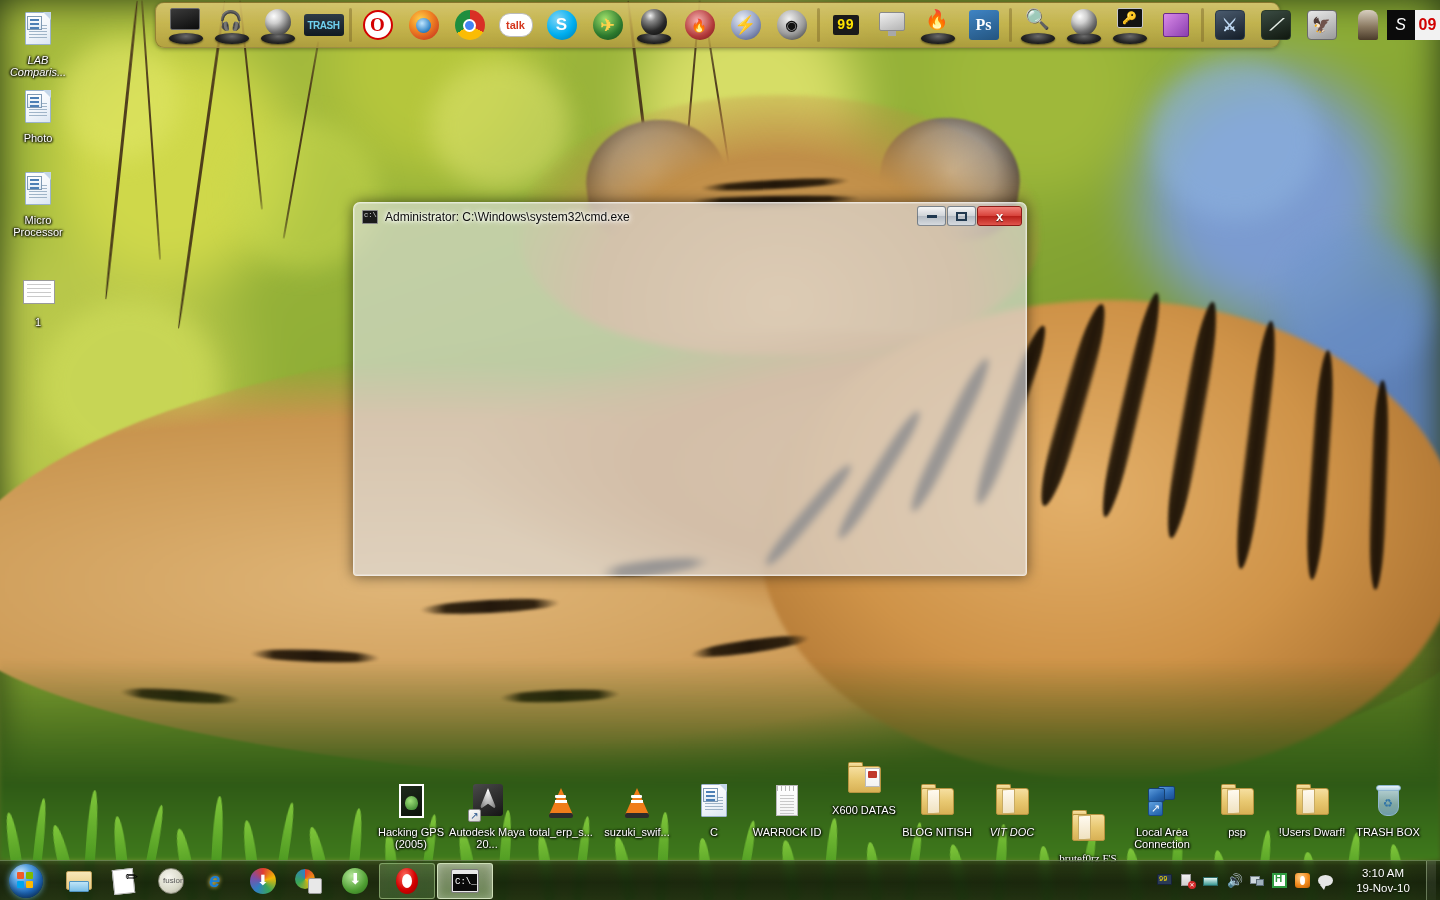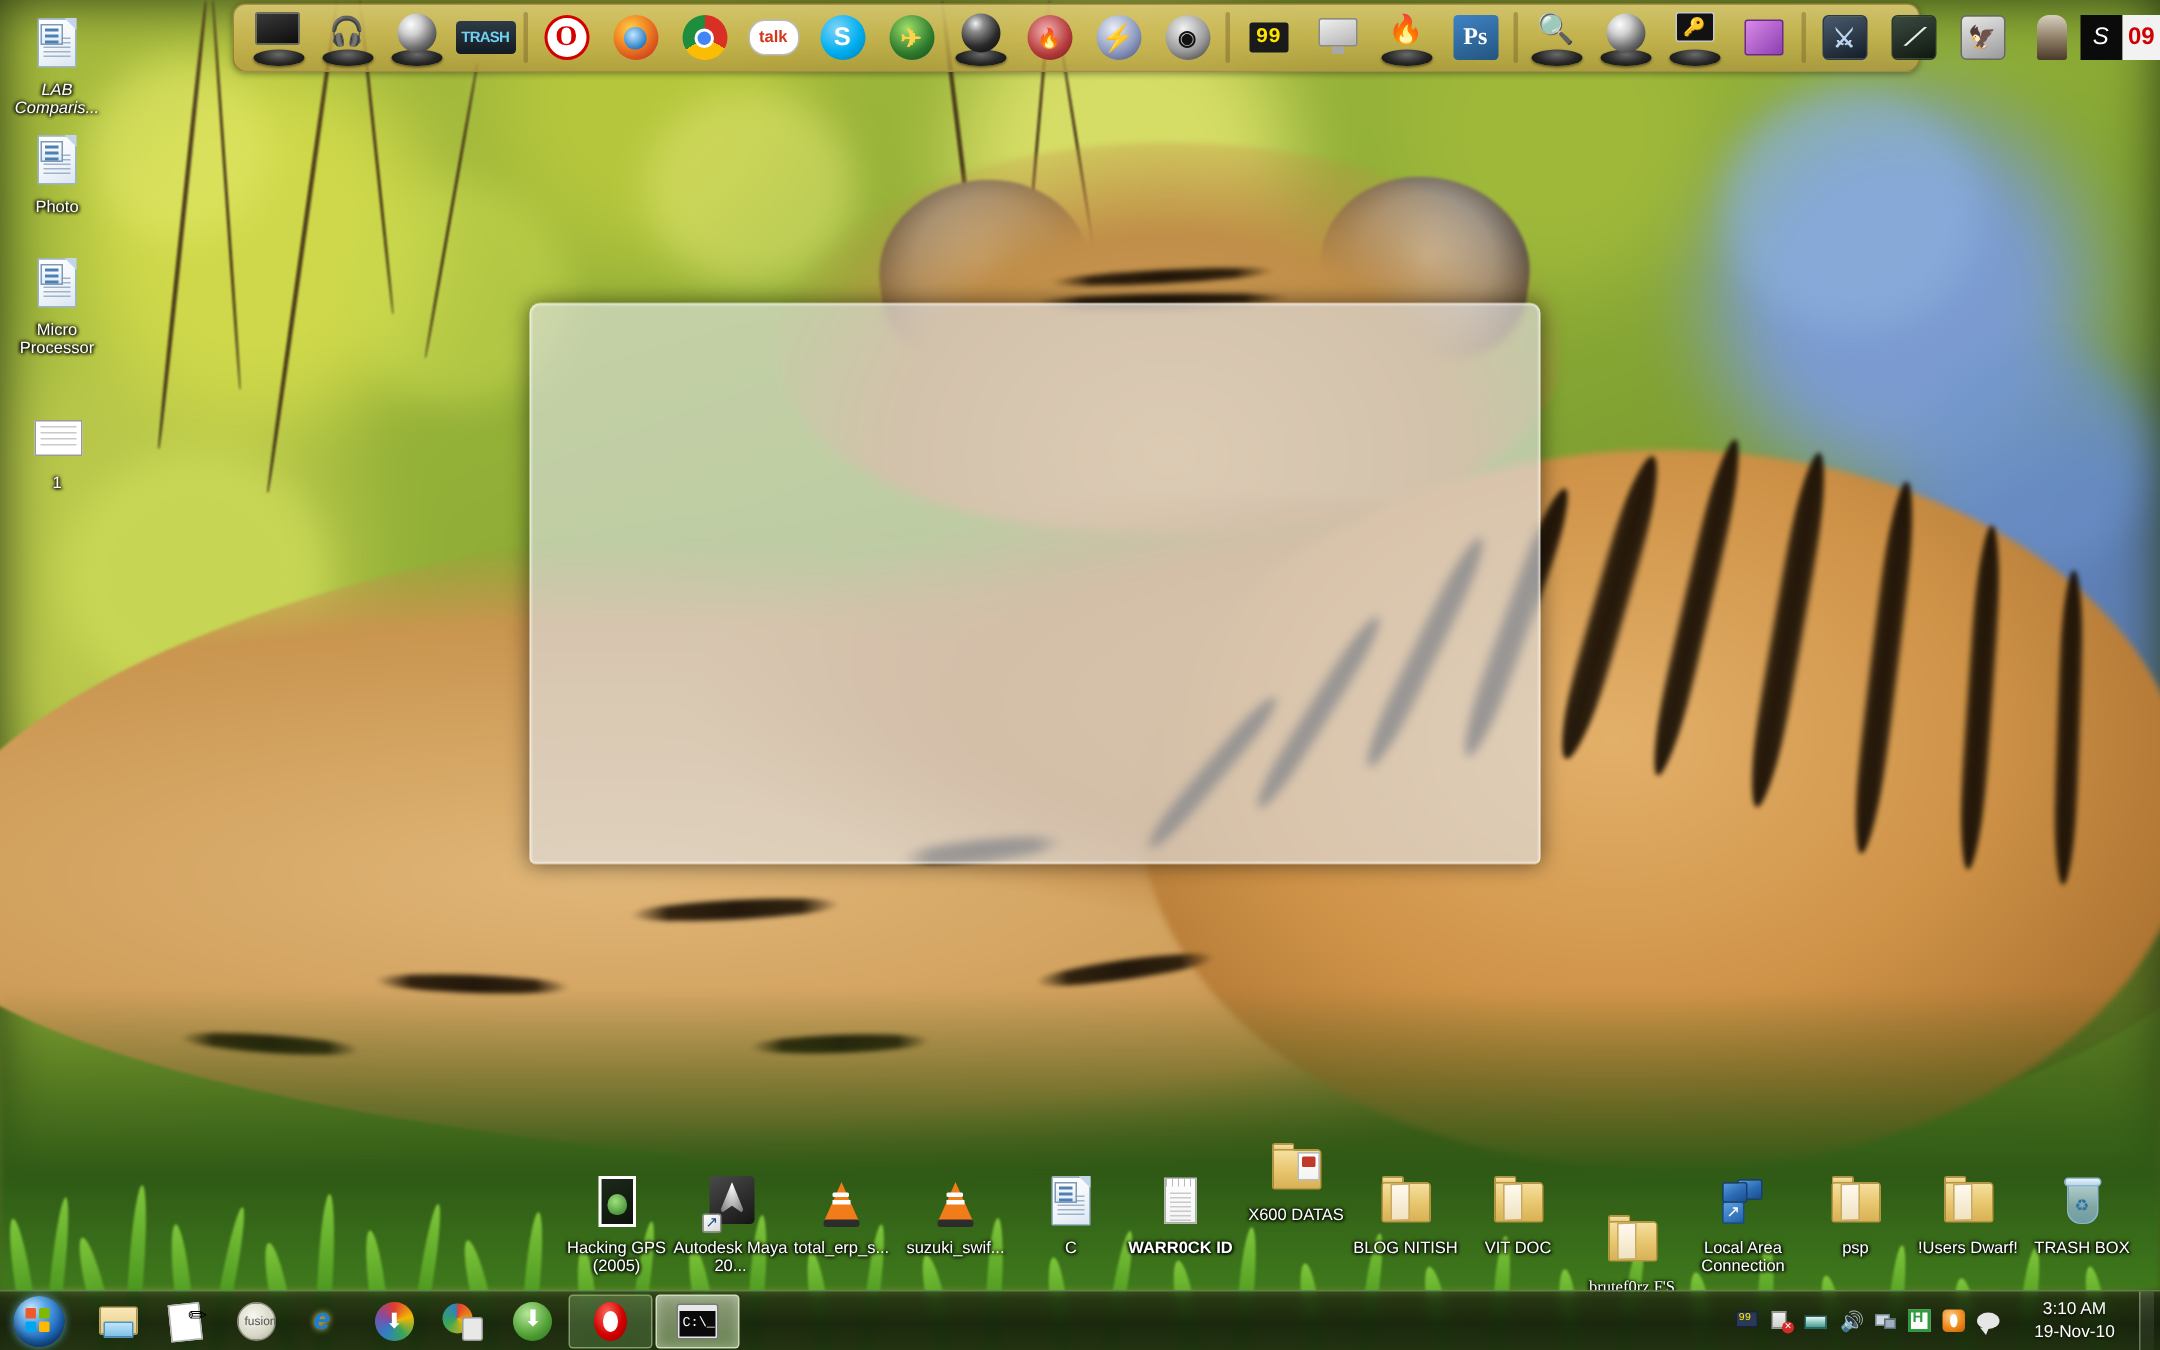--- a/index.html
+++ b/index.html
@@ -735,21 +735,21 @@
             <i></i>
             <i></i>
             <i></i>
             <i></i>
           </div>
           <div class="doc-badge"></div>
         </div>
       </div>
       <div class="dlabel">C</div>
     </div>
-    <div class="desk-icon wide" style="left: 741px; top: 782px; font-weight: bold;">
+    <div class="desk-icon wide" style="left: 741px; top: 782px;">
       <div class="glyph">
         <div class="note-glyph">
           <div class="note-lines">
             <i></i>
             <i></i>
             <i></i>
             <i></i>
             <i></i>
             <i></i>
             <i></i>
@@ -771,21 +771,21 @@
     <div class="desk-icon wide" style="left: 891px; top: 782px;">
       <div class="glyph">
         <div class="folder-glyph">
           <div class="folder-tab"></div>
           <div class="folder-back"></div>
           <div class="folder-front"></div>
         </div>
       </div>
       <div class="dlabel">BLOG NITISH</div>
     </div>
-    <div class="desk-icon wide" style="left: 966px; top: 782px;">
+    <div class="desk-icon wide" style="left: 966px; top: 782px; font-style: italic;">
       <div class="glyph">
         <div class="folder-glyph">
           <div class="folder-tab"></div>
           <div class="folder-back"></div>
           <div class="folder-front"></div>
         </div>
       </div>
       <div class="dlabel">VIT DOC</div>
     </div>
     <div class="desk-icon wide" style="left: 1042px; top: 808px; font-family: Liberation Serif, serif;">
@@ -834,20 +834,35 @@
           <div class="bin-body"></div>
           <div class="bin-lid"></div>
           <div class="bin-recyc">♻</div>
         </div>
       </div>
       <div class="dlabel">TRASH BOX</div>
     </div>
   </div>
 
 <div id="cmd-window">
+  <div id="cmd-titlebar">
+    <span class="cmd-tb-icon"></span>
+    <span id="cmd-title">Administrator: C:\Windows\system32\cmd.exe</span>
+    <div class="win-buttons">
+      <div class="win-btn">
+        <span class="btn-min"></span>
+      </div>
+      <div class="win-btn">
+        <span class="btn-max"></span>
+      </div>
+      <div class="win-btn close">
+        <span class="btn-close-x">x</span>
+      </div>
+    </div>
+  </div>
 </div>
 
 <div id="taskbar">
   <div id="start-orb">
     <div class="orb">
       <div class="flag">
         <i style="left:0;top:0;background:#f05a28"></i>
         <i style="left:9px;top:0;background:#7fba00"></i>
         <i style="left:0;top:9px;background:#00a4ef"></i>
         <i style="left:9px;top:9px;background:#ffb900"></i>

